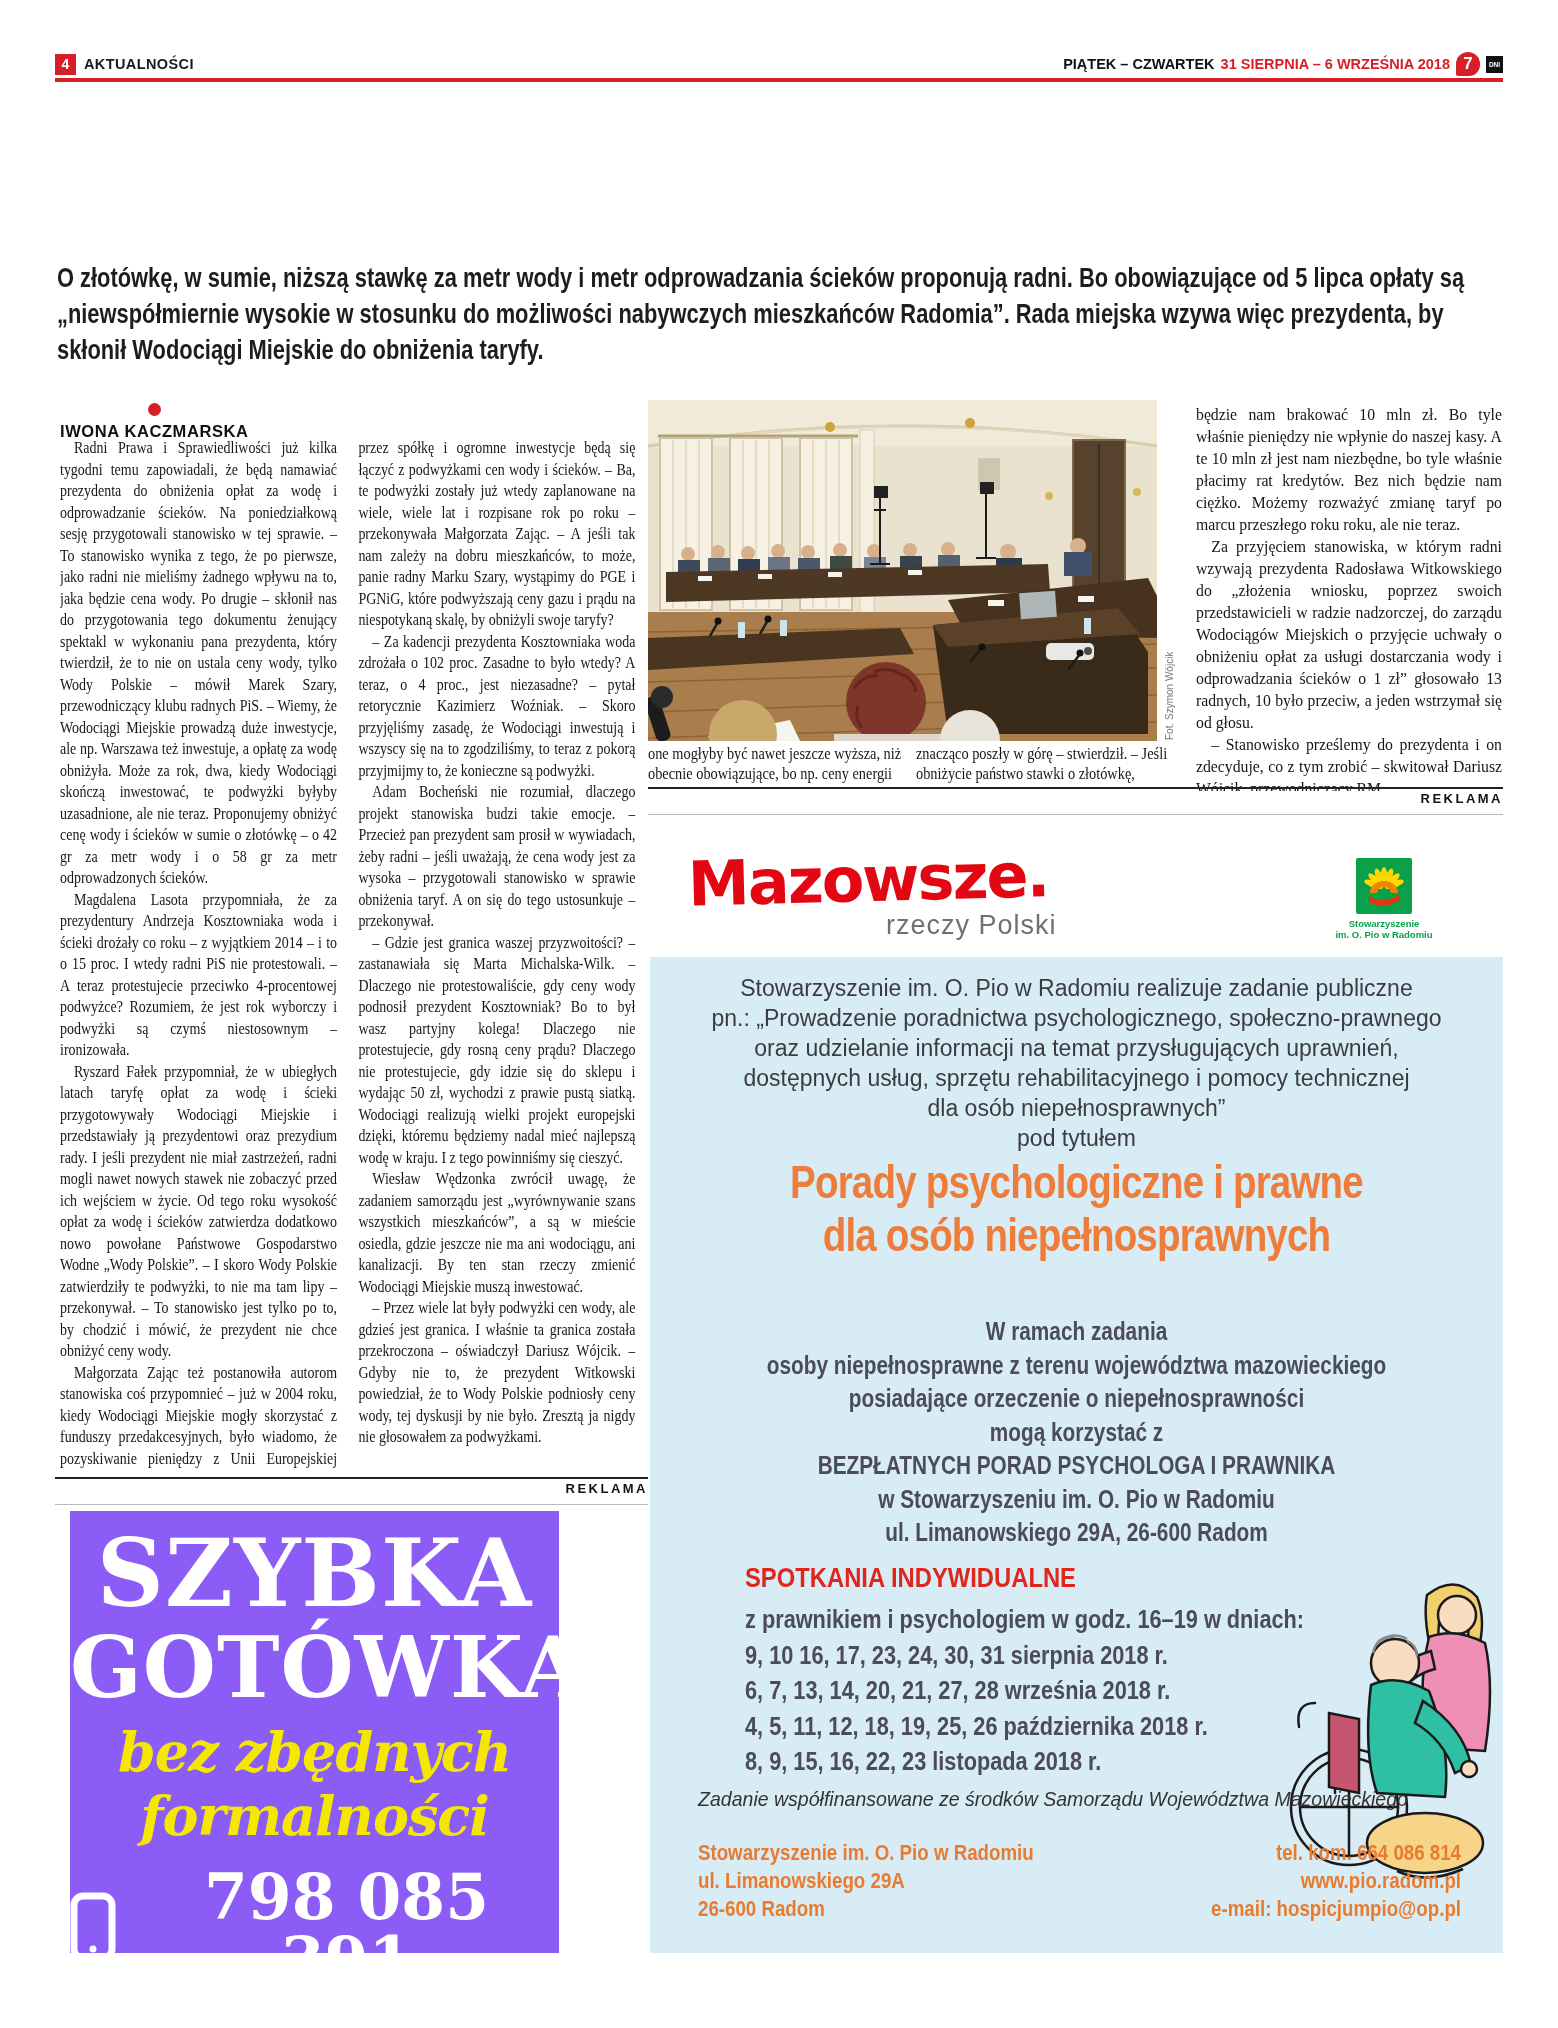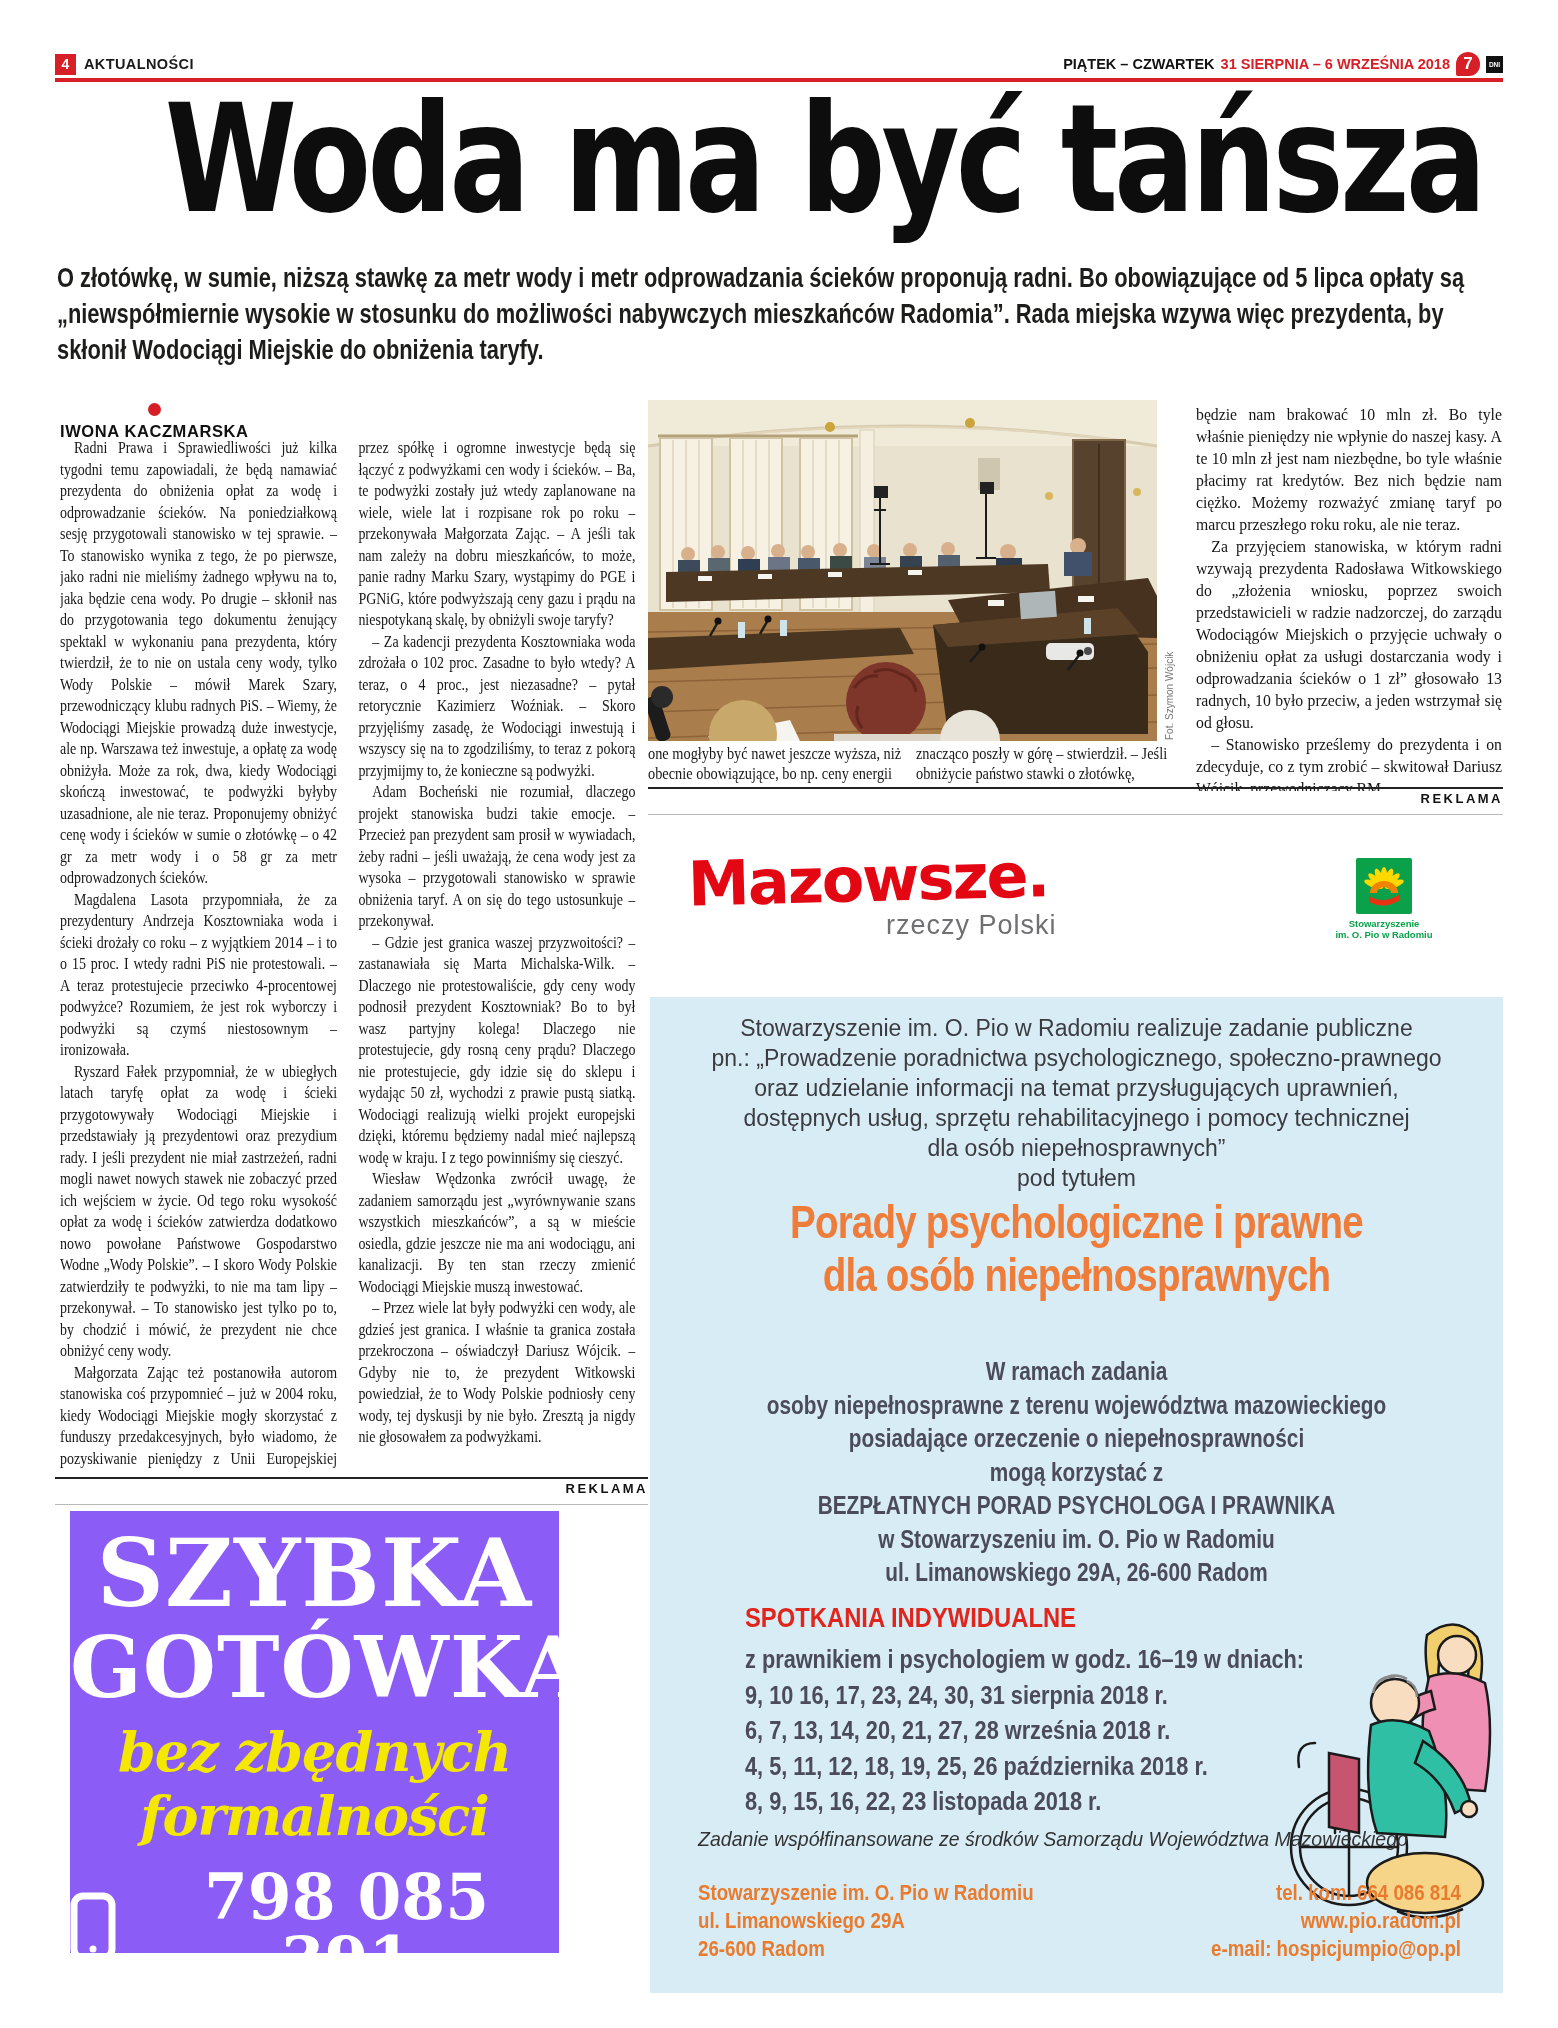--- a/index.html
+++ b/index.html
@@ -70,21 +70,21 @@
               font-weight:900; font-size:62px; letter-spacing:-2px; color:#e30613;
               transform:rotate(-1.5deg); }
   .mzw-sub { position:absolute; top:910px; left:886px; font-family:"Liberation Sans", sans-serif;
              font-size:27px; letter-spacing:1px; color:#707073; }
   .opio-logo { position:absolute; top:858px; left:1356px; }
   .opio-cap { position:absolute; top:918px; left:1300px; width:168px; text-align:center;
               font-family:"Liberation Sans", sans-serif; font-weight:700; font-size:9.5px;
               line-height:11px; color:#0aa14a; }
 
   .bluebox { position:absolute; top:957px; left:650px; width:853px; height:996px;
-             background:#d8ecf6; font-family:"Liberation Sans", sans-serif;margin-top:40px; }
+             background:#d8ecf6; font-family:"Liberation Sans", sans-serif; }
   .bb-intro { position:absolute; top:16px; left:0; width:100%; text-align:center;
               font-size:23px; line-height:30px; color:#3b3b40; }
   .bb-title { position:absolute; top:198px; left:0; width:100%; text-align:center;
               font-weight:700; font-size:47px; line-height:53px; letter-spacing:-1px;
               color:#ee7c3b; }
   .bb-title div { transform:scaleX(.82); transform-origin:center; }
   .bb-details { position:absolute; top:358px; left:0; width:100%; text-align:center;
                 font-weight:700; font-size:26px; line-height:33.5px; color:#4b4b5a; }
   .bb-details div { transform:scaleX(.8); transform-origin:center; }
   .bb-meet { position:absolute; top:605px; left:95px; }
@@ -124,23 +124,20 @@
     </div>
     <div class="hdr-right">
       <span>PIĄTEK – CZWARTEK</span>
       <span class="date-red">31 SIERPNIA – 6 WRZEŚNIA 2018</span>
       <span class="logo7">7</span>
       <span class="logodni">DNI</span>
     </div>
   </div>
   <div class="hdr-rule"></div>
 
-  <div class="headline">
-    <span>Woda ma być tańsza</span>
-  </div>
   <div class="lead">O złotówkę, w sumie, niższą stawkę za metr wody i metr odprowadzania ścieków proponują radni. Bo obowiązujące od 5 lipca opłaty są „niewspółmiernie wysokie w stosunku do możliwości nabywczych mieszkańców Radomia”. Rada miejska wzywa więc prezydenta, by skłonił Wodociągi Miejskie do obniżenia taryfy.</div>
   <div class="author">
     <span class="dot"></span>
     <span class="nm">IWONA KACZMARSKA</span>
   </div>
 
   <div class="bodycols">
     <p>Radni Prawa i Sprawiedliwości już kilka tygodni temu zapowiadali, że będą namawiać prezydenta do obniżenia opłat za wodę i odprowadzanie ścieków. Na poniedziałkową sesję przygotowali stanowisko w tej sprawie. – To stanowisko wynika z tego, że po pierwsze, jako radni nie mieliśmy żadnego wpływu na to, jaka będzie cena wody. Po drugie – skłonił nas do przygotowania tego dokumentu żenujący spektakl w wykonaniu pana prezydenta, który twierdził, że to nie on ustala ceny wody, tylko Wody Polskie – mówił Marek Szary, przewodniczący klubu radnych PiS. – Wiemy, że Wodociągi Miejskie prowadzą duże inwestycje, ale np. Warszawa też inwestuje, a opłatę za wodę obniżyła. Może za rok, dwa, kiedy Wodociągi skończą inwestować, te podwyżki byłyby uzasadnione, ale nie teraz. Proponujemy obniżyć cenę wody i ścieków w sumie o złotówkę – o 42 gr za metr wody i o 58 gr za metr odprowadzonych ścieków.</p>
     <p>Magdalena Lasota przypomniała, że za prezydentury Andrzeja Kosztowniaka woda i ścieki drożały co roku – z wyjątkiem 2014 – i to o 15 proc. I wtedy radni PiS nie protestowali. – A teraz protestujecie przeciwko 4-procentowej podwyżce? Rozumiem, że jest rok wyborczy i podwyżki są czymś niestosownym – ironizowała.</p>
     <p>Ryszard Fałek przypomniał, że w ubiegłych latach taryfę opłat za wodę i ścieki przygotowywały Wodociągi Miejskie i przedstawiały ją prezydentowi oraz prezydium rady. I jeśli prezydent nie miał zastrzeżeń, radni mogli nawet nowych stawek nie zobaczyć przed ich wejściem w życie. Od tego roku wysokość opłat za wodę i ścieków zatwierdza dodatkowo nowo powołane Państwowe Gospodarstwo Wodne „Wody Polskie”. – I skoro Wody Polskie zatwierdziły te podwyżki, to nie ma tam lipy – przekonywał. – To stanowisko jest tylko po to, by chodzić i mówić, że prezydent nie chce obniżyć ceny wody.</p>

